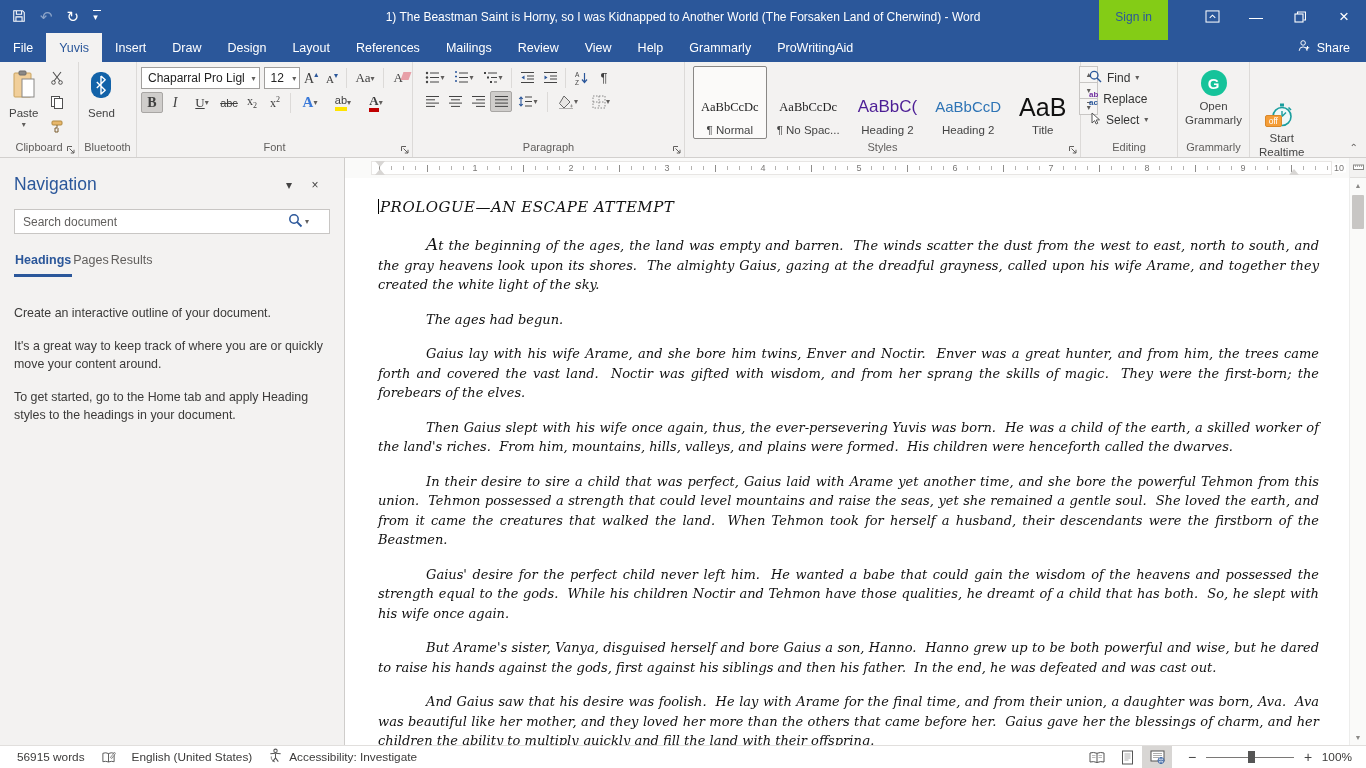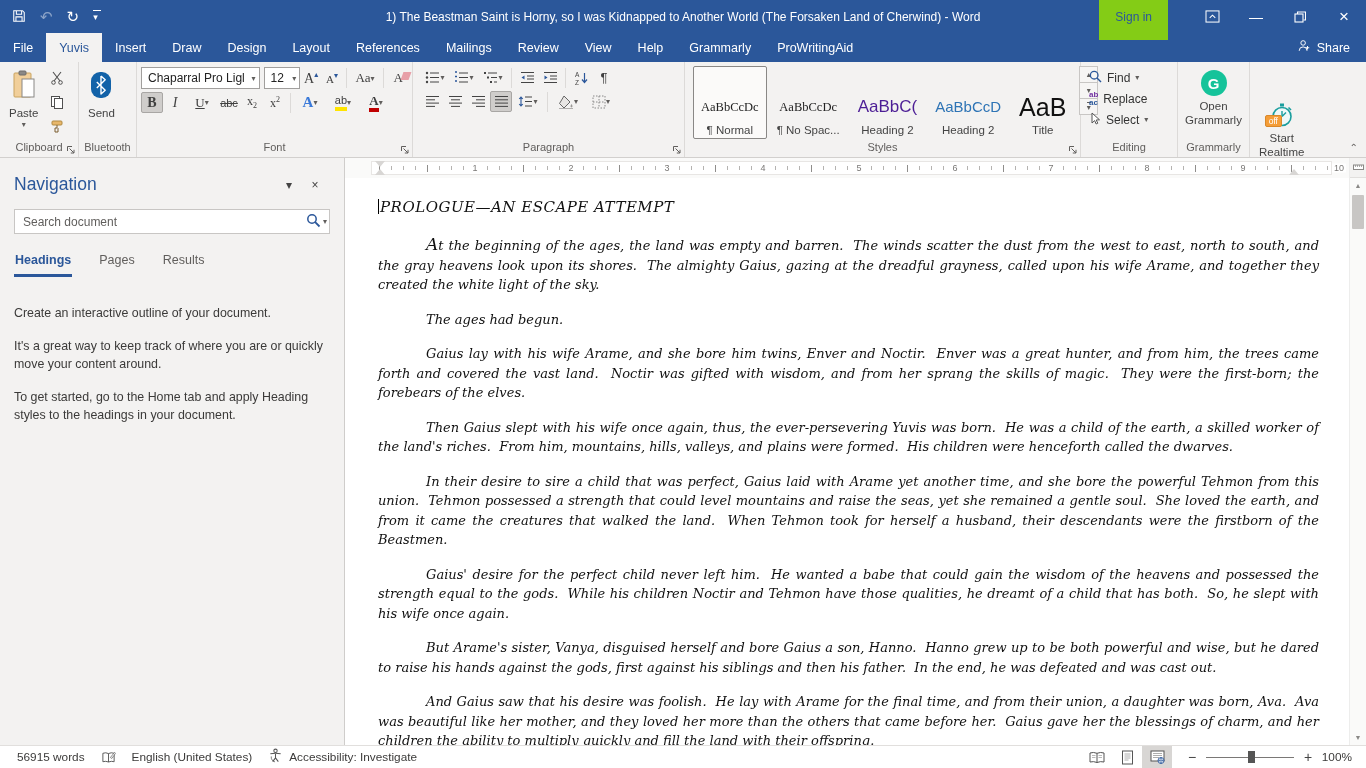--- a/index.html
+++ b/index.html
@@ -100,24 +100,24 @@
 
   
   .main { position:absolute; top:158px; bottom:23px; left:0; right:0; display:flex; }
 
   
   .nav-pane { width:345px; background:#f3f2f1; border-right:1px solid #cfcdcb; display:flex; flex-direction:column; }
   .nav-head { display:flex; align-items:center; padding:16px 16px 8px 14px; }
   .nav-title { font-size:17.5px; color:#2b579a; flex:1; }
   .nav-head .hbtn { width:26px; text-align:center; color:#444; cursor:pointer; font-size:12px; }
   .nav-close { font-size:16px; }
-  .nav-search { margin:6px 14px 12px; height:25px; background:#fff; border:1px solid #c8c6c4; display:flex; align-items:center; padding-right:2px; }
+  .nav-search { margin:6px 14px 12px; height:25px; background:#fff; border:1px solid #c8c6c4; display:flex; align-items:center; padding-right:20px; }
   .nav-search input { flex:1; border:none; outline:none; font-size:12px; padding:0 8px; color:#333; font-family:"Liberation Sans",sans-serif; background:transparent; }
   .nav-search input::placeholder { color:#605e5c; }
-  .nav-tabs { display:flex; gap:26px; padding:2px 14px 0; }
+  .nav-tabs { display:flex; padding:2px 14px 0; }
   .nav-tab { padding:5px 1px 7px; font-size:12.5px; color:#605e5c; cursor:pointer; border-bottom:3px solid transparent; }
   .nav-tab.active { color:#2b579a; font-weight:bold; border-bottom-color:#2b579a; }
   .nav-body { padding:28px 20px 0 14px; font-size:12.4px; color:#3b3a39; line-height:1.45; }
   .nav-body p { margin-bottom:15px; }
 
   
   .doc-col { flex:1; display:flex; flex-direction:column; position:relative; background:#fff; }
   .ruler-row { height:20px; background:#fafaf9; position:relative; }
   .ruler-strip { position:absolute; left:26px; right:34px; top:3px; bottom:3px; background:#fff; border:1px solid #e8e6e4;
     background-image:

